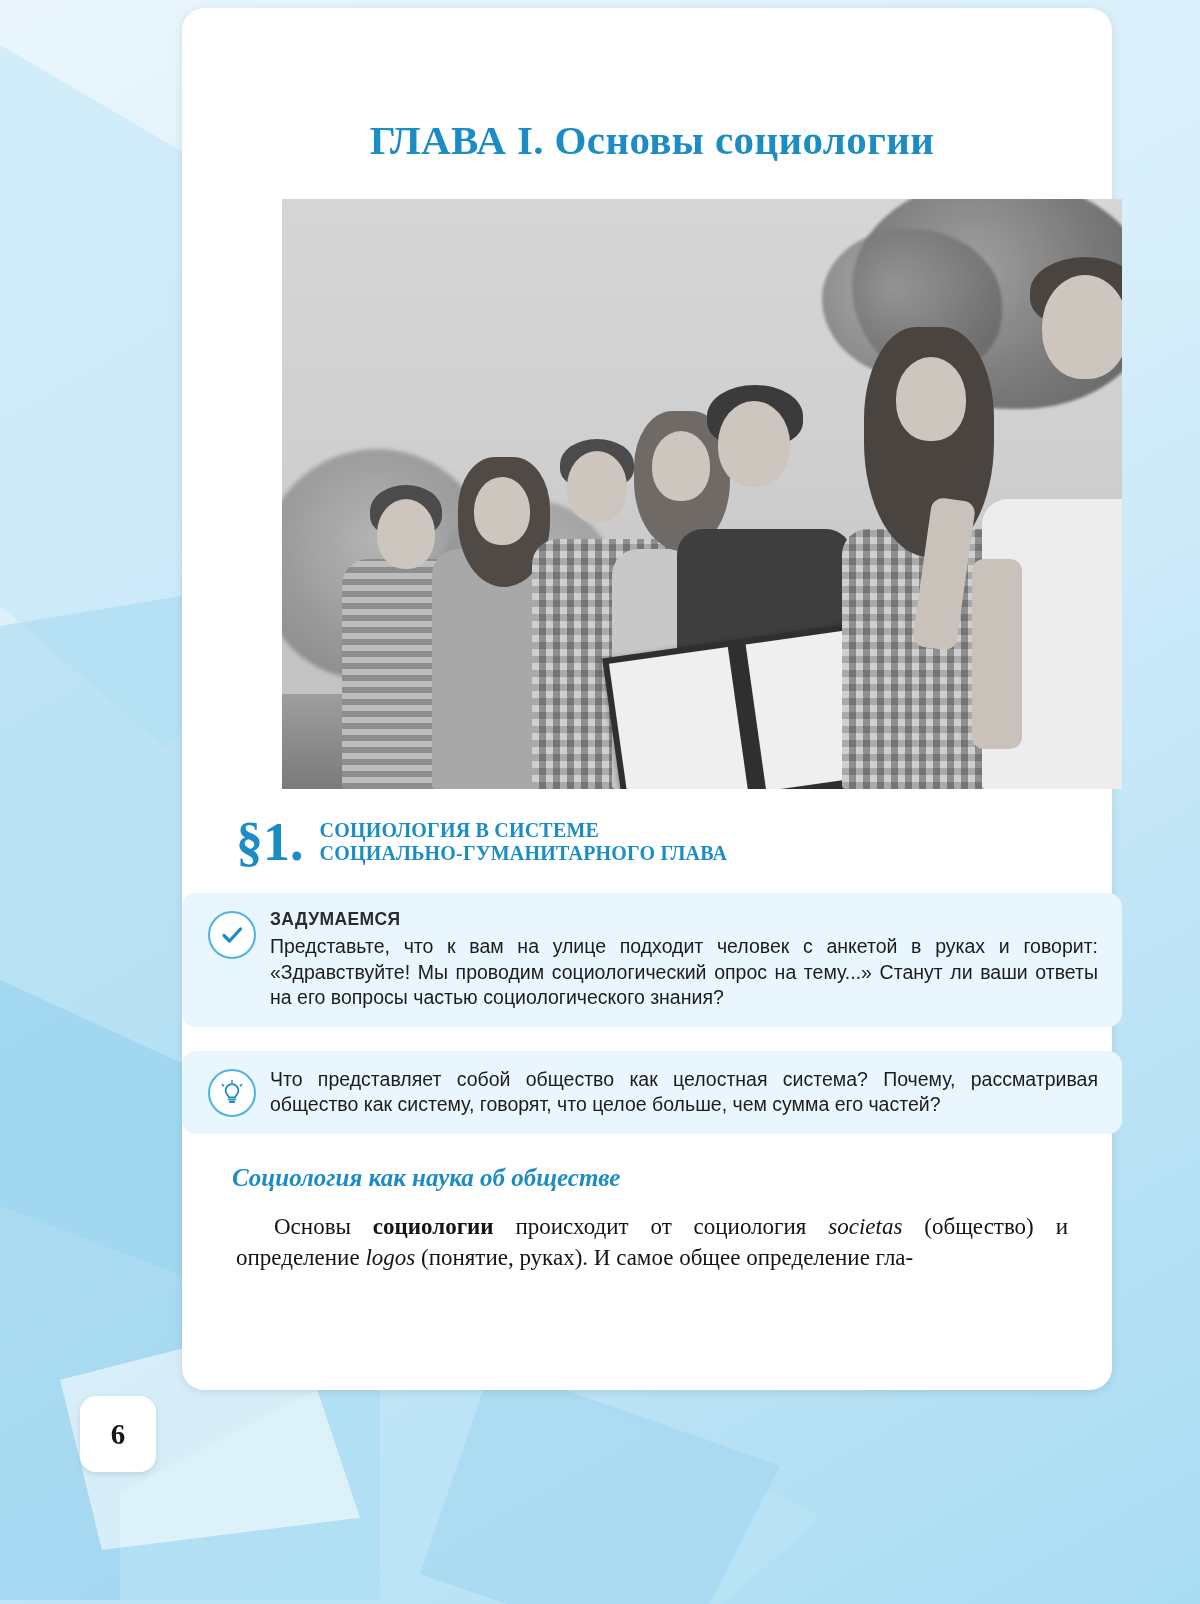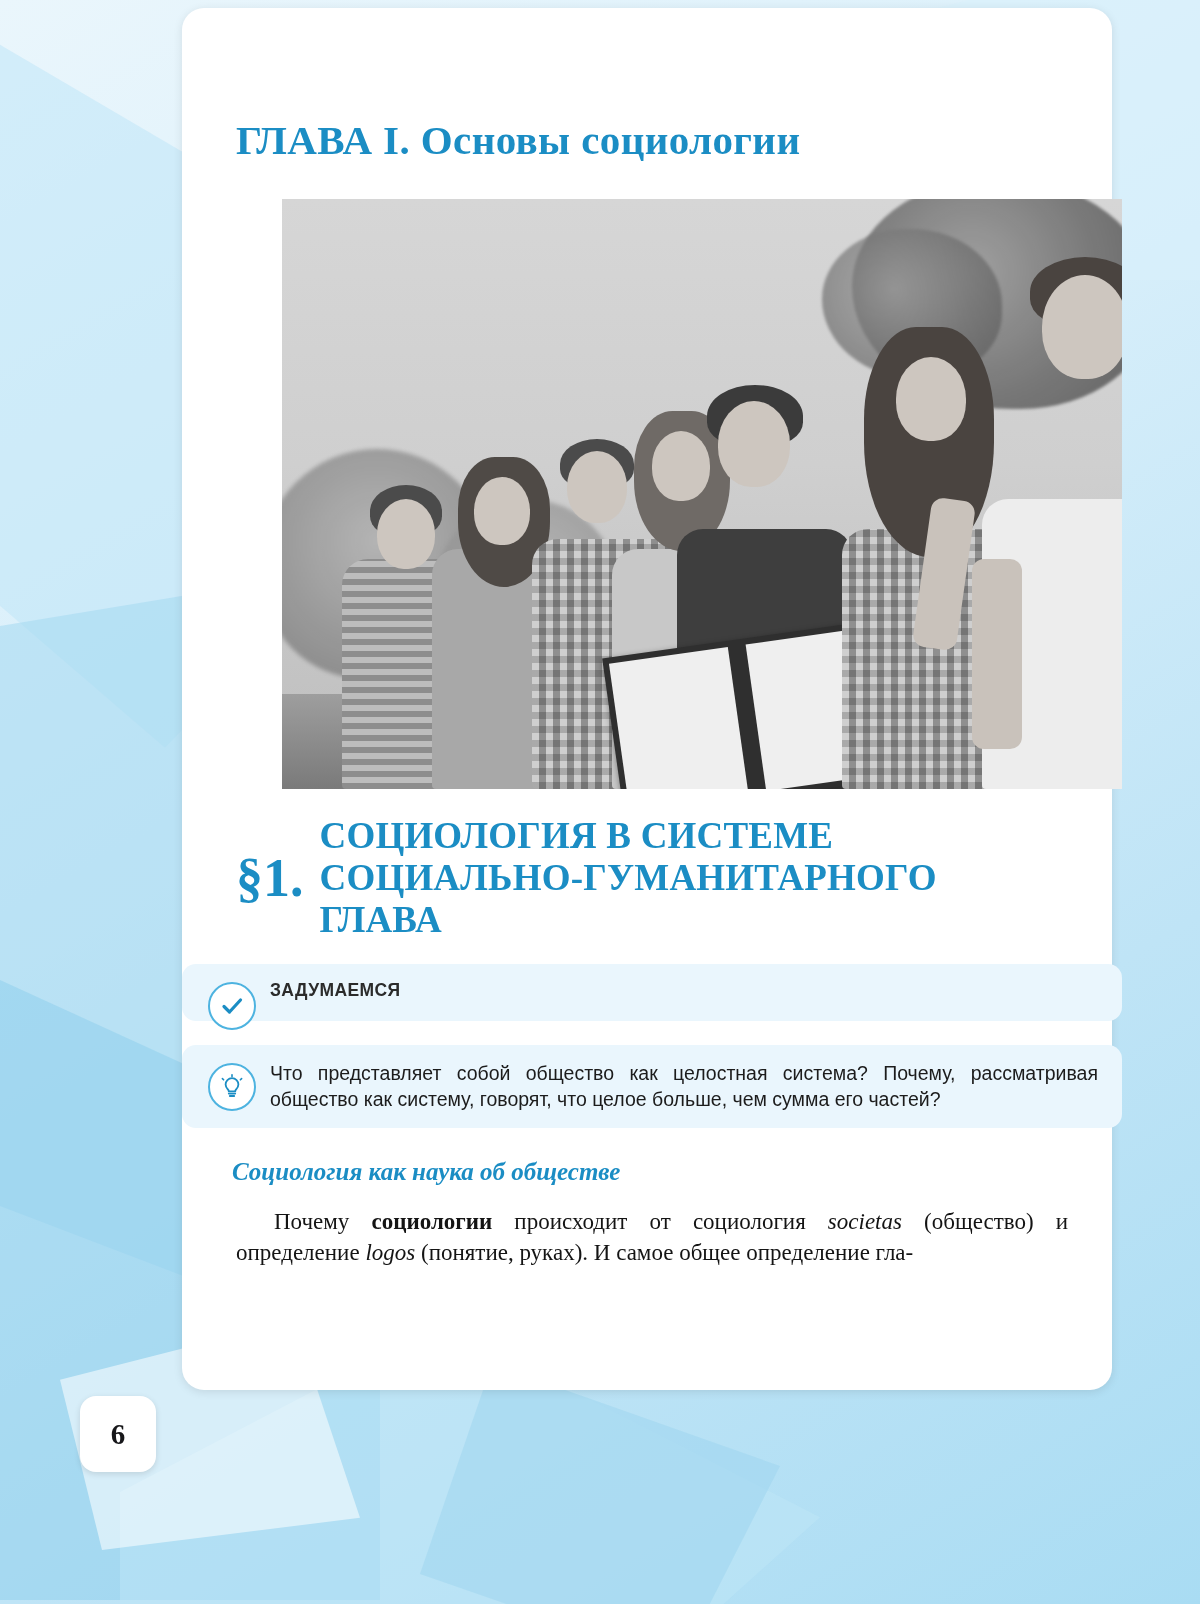--- a/index.html
+++ b/index.html
@@ -98,20 +98,21 @@
 
   
   .chapter-title {
     font-family: "Liberation Serif", serif;
     font-weight: bold;
     font-size: 41px;
     color: #1b8dc4;
     letter-spacing: 0.4px;
     margin-top: 108px;
     margin-left: 4px;
+    text-align: center;
   }
 
   
   .photo-wrap {
     margin-top: 35px;
     margin-left: 50px;
     width: 840px;
     height: 590px;
     position: relative;
     overflow: hidden;
@@ -202,21 +203,21 @@
     font-weight: bold;
     font-size: 54px;
     color: #1b8dc4;
     line-height: 1;
     margin-right: 16px;
     white-space: nowrap;
   }
   .sec-title {
     font-family: "Liberation Serif", serif;
     font-weight: bold;
-    font-size: 37px;
+    font-size: 20px;
     line-height: 1.13;
     color: #1b8dc4;
     letter-spacing: 0.2px;
   }
 
   
   .callout {
     position: relative;
     margin-top: 24px;
     margin-left: -50px;
@@ -383,36 +384,37 @@
       </div>
     </div>
 
     <div class="callout">
       <span class="icon-badge">
         <svg width="26" height="26" viewBox="0 0 26 26" aria-hidden="true">
           <path d="M5 13.5 L10.5 19 L21.5 7" fill="none" stroke="#1b8dc4" stroke-width="3.2" stroke-linecap="round" stroke-linejoin="round"></path>
         </svg>
       </span>
       <div class="label">ЗАДУМАЕМСЯ</div>
+      <div class="text">Представьте, что к вам на улице подходит человек с анкетой в руках и говорит: «Здравствуйте! Мы проводим социологический опрос на тему...» Станут ли ваши ответы на его вопросы частью социологического знания?</div>
     </div>
 
     <div class="callout">
       <span class="icon-badge">
         <svg width="26" height="26" viewBox="0 0 26 26" aria-hidden="true">
           <path d="M13 4.2 c-3.7 0-6.4 2.8-6.4 6.2 0 2.3 1.3 3.8 2.3 5 .6.7.9 1.2.9 1.9h6.4c0-.7.3-1.2.9-1.9 1-1.2 2.3-2.7 2.3-5 0-3.4-2.7-6.2-6.4-6.2z" fill="none" stroke="#1b8dc4" stroke-width="1.8"></path>
           <line x1="9.8" y1="19.6" x2="16.2" y2="19.6" stroke="#1b8dc4" stroke-width="1.8" stroke-linecap="round"></line>
           <line x1="10.8" y1="22" x2="15.2" y2="22" stroke="#1b8dc4" stroke-width="1.8" stroke-linecap="round"></line>
           <line x1="13" y1="0.8" x2="13" y2="2.4" stroke="#1b8dc4" stroke-width="1.6" stroke-linecap="round"></line>
           <line x1="3.4" y1="4.6" x2="4.6" y2="5.8" stroke="#1b8dc4" stroke-width="1.6" stroke-linecap="round"></line>
           <line x1="22.6" y1="4.6" x2="21.4" y2="5.8" stroke="#1b8dc4" stroke-width="1.6" stroke-linecap="round"></line>
         </svg>
       </span>
       <div class="text">Что представляет собой общество как целостная система? Почему, рассматривая общество как систему, говорят, что целое больше, чем сумма его частей?</div>
     </div>
 
     <h2 class="subhead">Социология как наука об обществе</h2>
 
-    <p class="para"><span>Почему </span><b>социологии</b><span> происходит от социология </span><i>societas</i><span> (общество) и определение </span><i>logos</i><span> (понятие, руках). И самое общее определение гла-</span></p>
+    <p class="para"><span>Основы </span><b>социологии</b><span> происходит от социология </span><i>societas</i><span> (общество) и определение </span><i>logos</i><span> (понятие, руках). И самое общее определение гла-</span></p>
 
   </div>
 </div>
 
 <div class="page-num">6</div>
 
 </body></html>

